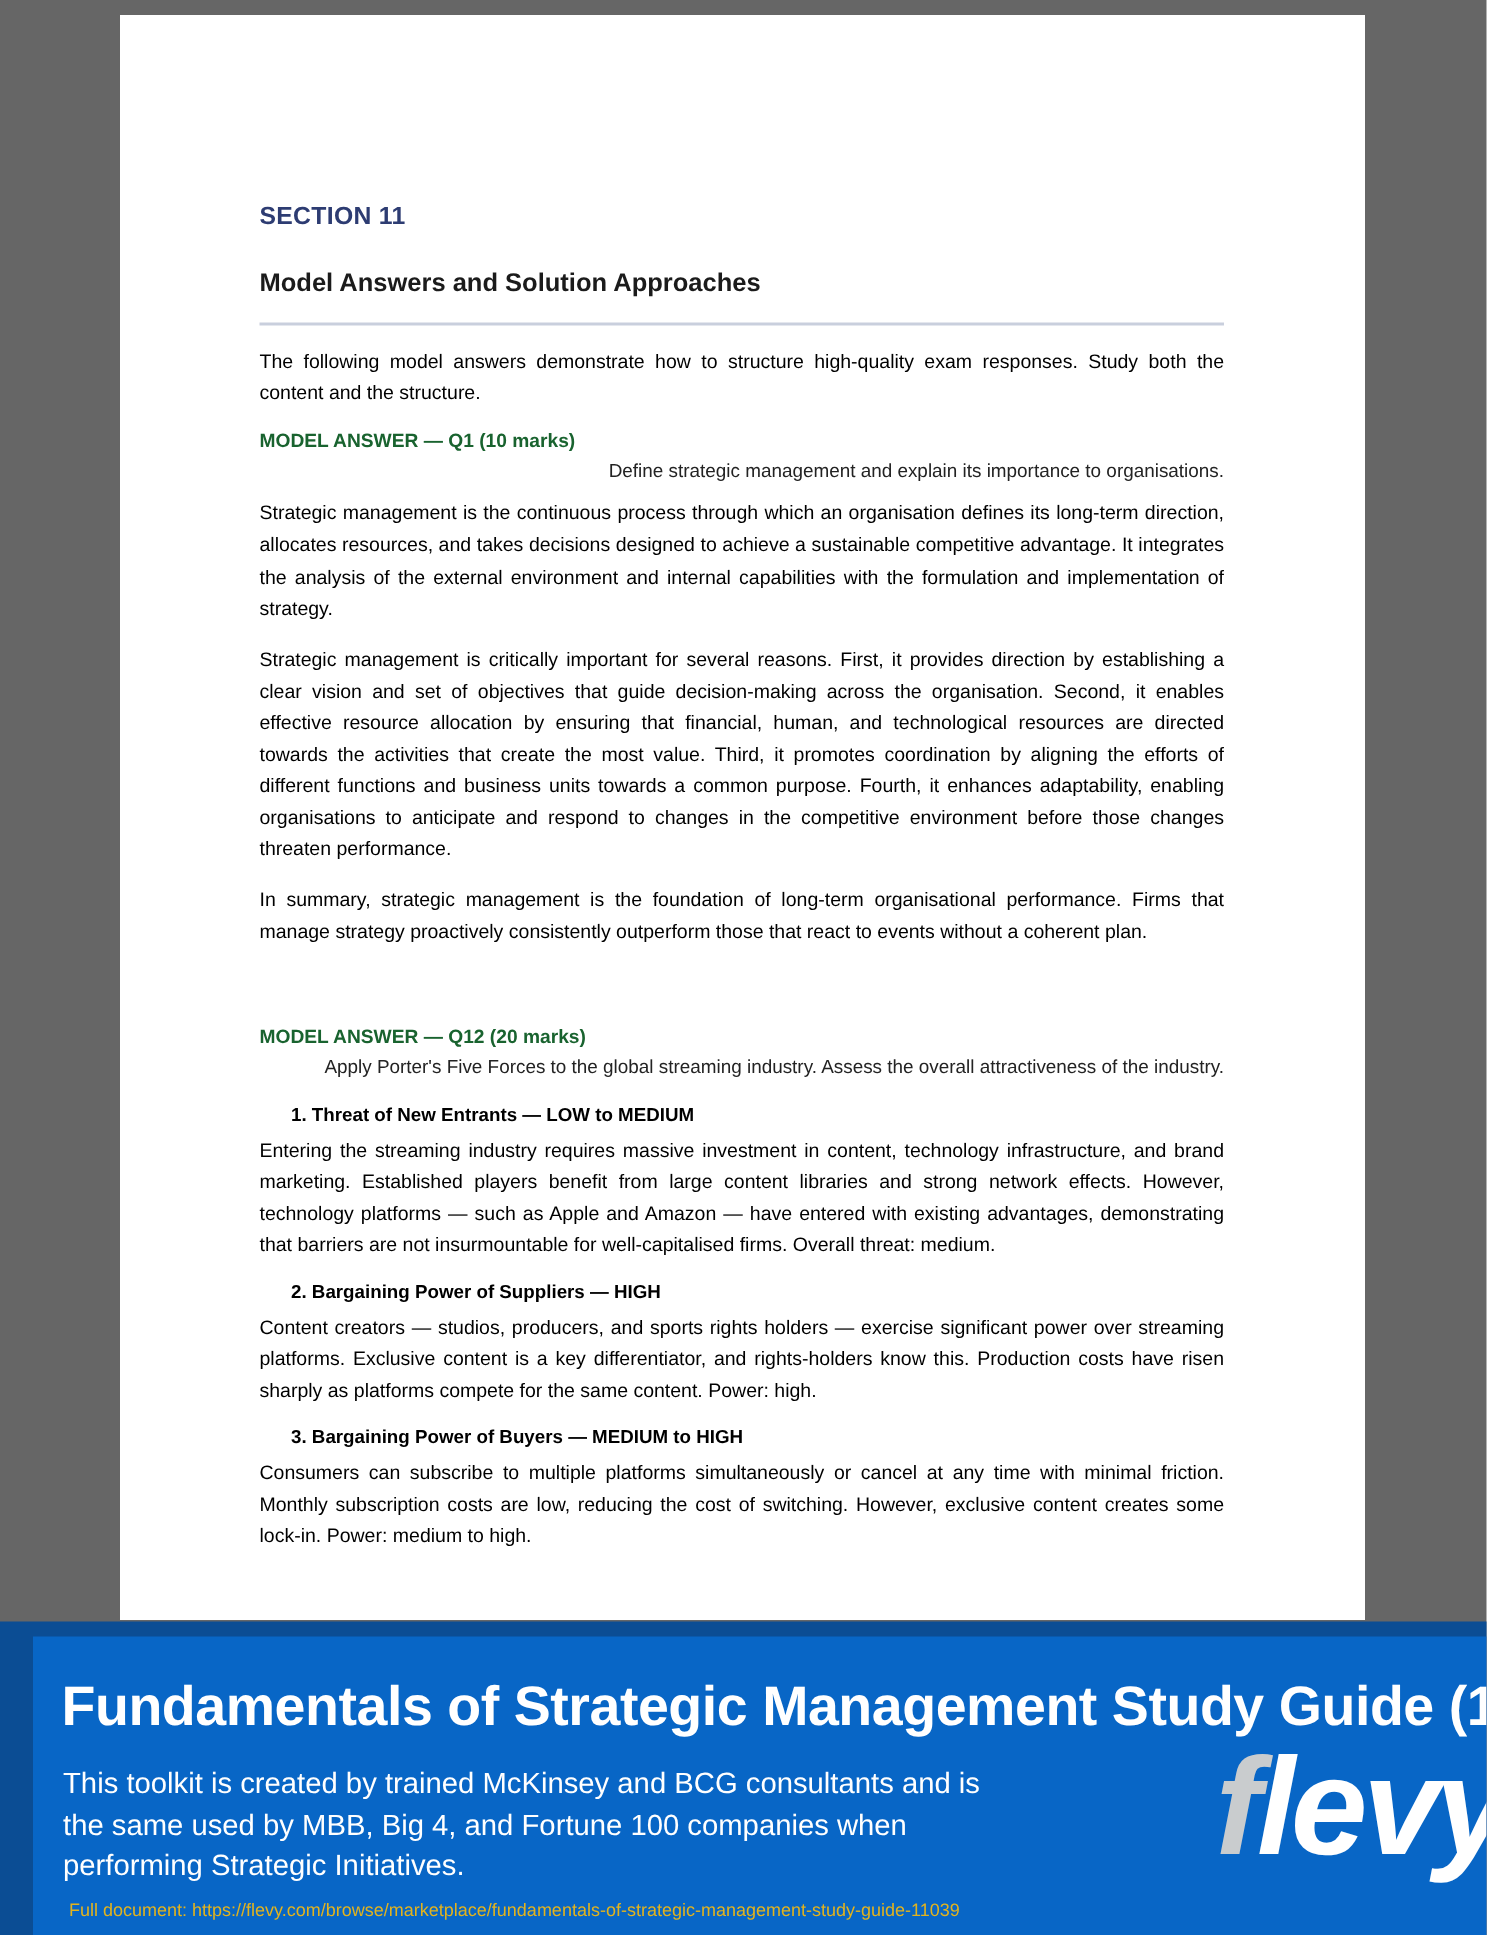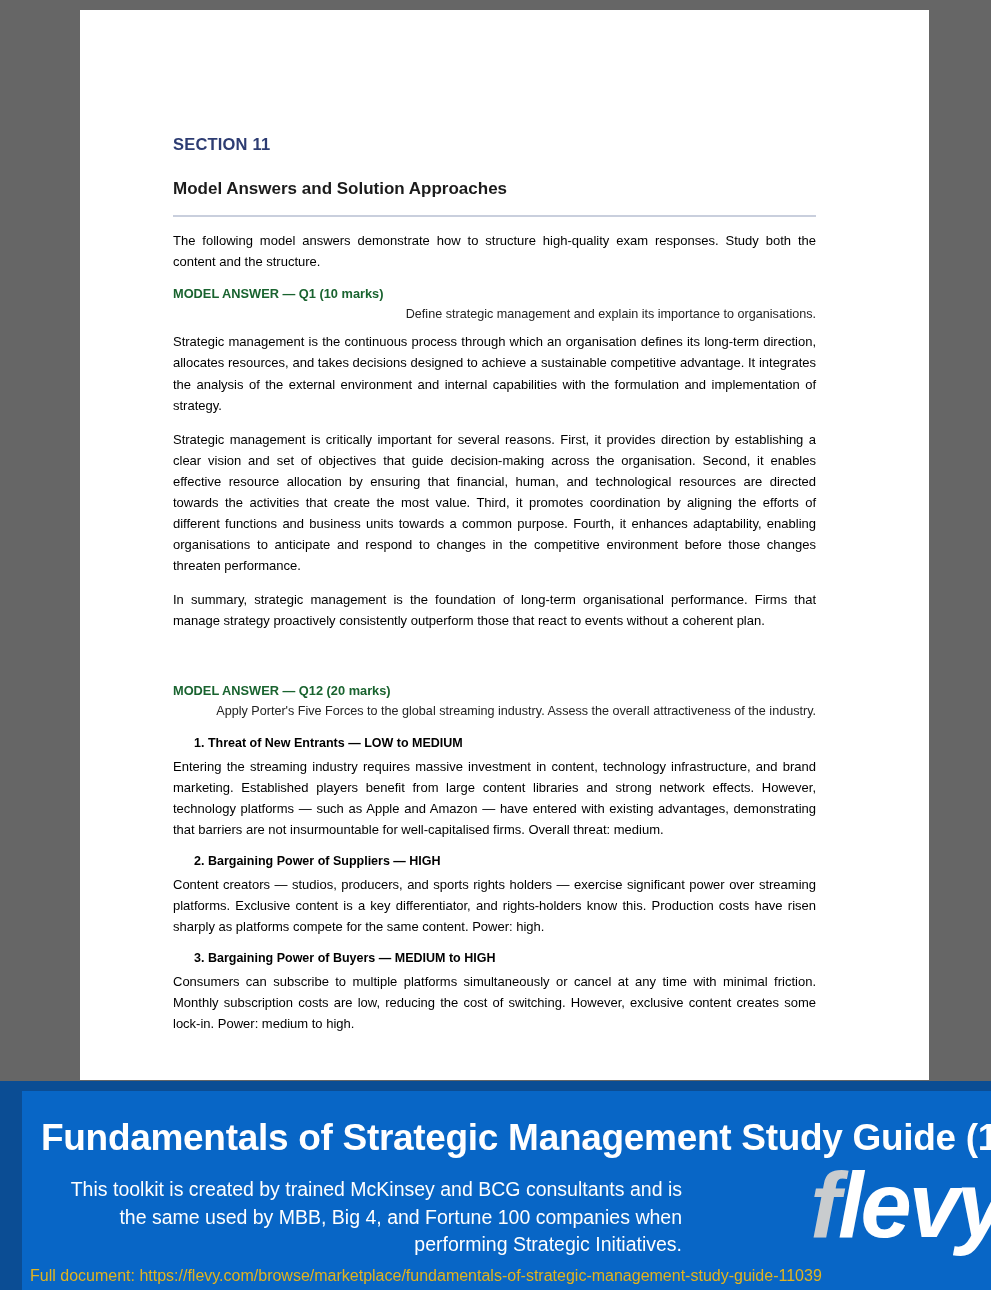--- a/index.html
+++ b/index.html
@@ -17,21 +17,20 @@
 
   
   #page-sheet {
     position: absolute;
     left: 80px;
     top: 10px;
     width: 830px;
     height: 1070px;
     background: #ffffff;
     overflow: hidden;
-    padding-left: 19px;
   }
 
   #page-body {
     position: absolute;
     left: 93px;
     top: 125px;
     width: 643px;
   }
 
   .section-kicker {
@@ -136,29 +135,28 @@
   }
 
   #promo-sub {
     position: absolute;
     left: 20px;
     top: 85px;
     width: 640px;
     color: #ffffff;
     font-size: 19.5px;
     line-height: 1.42;
-    text-align: right;
   }
 
   #promo-url {
     position: absolute;
-    left: 8px;
+    left: 24px;
     top: 175px;
     color: #e2b31e;
-    font-size: 16px;
+    font-size: 12px;
     line-height: 1.2;
     white-space: nowrap;
   }
 
   #flevy-logo {
     position: absolute;
     right: -14px;
     top: 68px;
     font-size: 92px;
     font-weight: bold;

